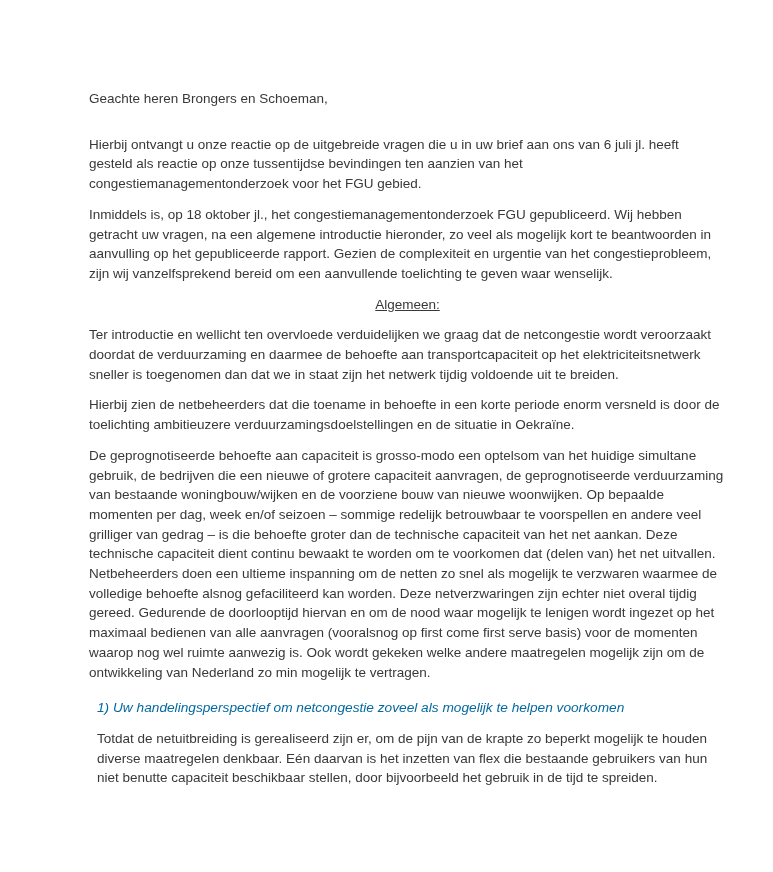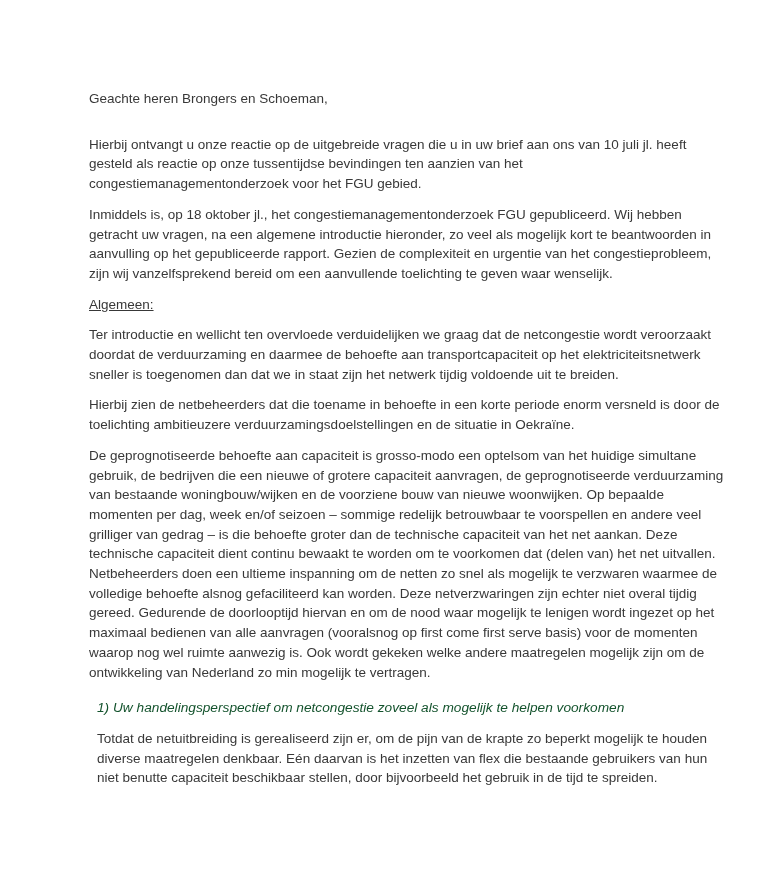--- a/index.html
+++ b/index.html
@@ -31,44 +31,45 @@
   }
   .greeting {
     margin-bottom: 26px !important;
   }
   .section-heading {
     margin: 0 0 11px 0;
     font-size: 13.5px;
     line-height: 19.7px;
     font-weight: 400;
     text-decoration: underline;
+    text-align: center;
   }
   .numbered-heading {
     margin: 16px 0 11px 8px;
     font-size: 13.7px;
     line-height: 19.7px;
     font-style: italic;
     font-weight: 400;
-    color: #14532d;
+    color: #0369a1;
   }
   .indented-block {
     padding-left: 8px;
   }
   .indented-block p {
     margin-bottom: 2px;
   }
 </style>
 </head>
 <body>
 
 <div class="page">
 
   <p class="greeting">Geachte heren Brongers en Schoeman,</p>
 
-  <p>Hierbij ontvangt u onze reactie op de uitgebreide vragen die u in uw brief aan ons van 10 juli jl. heeft gesteld als reactie op onze tussentijdse bevindingen ten aanzien van het congestiemanagementonderzoek voor het FGU gebied.</p>
+  <p>Hierbij ontvangt u onze reactie op de uitgebreide vragen die u in uw brief aan ons van 6 juli jl. heeft gesteld als reactie op onze tussentijdse bevindingen ten aanzien van het congestiemanagementonderzoek voor het FGU gebied.</p>
 
   <p>Inmiddels is, op 18 oktober jl., het congestiemanagementonderzoek FGU gepubliceerd. Wij hebben getracht uw vragen, na een algemene introductie hieronder, zo veel als mogelijk kort te beantwoorden in aanvulling op het gepubliceerde rapport. Gezien de complexiteit en urgentie van het congestieprobleem, zijn wij vanzelfsprekend bereid om een aanvullende toelichting te geven waar wenselijk.</p>
 
   <div class="section-heading">Algemeen:</div>
 
   <p>Ter introductie en wellicht ten overvloede verduidelijken we graag dat de netcongestie wordt veroorzaakt doordat de verduurzaming en daarmee de behoefte aan transportcapaciteit op het elektriciteitsnetwerk sneller is toegenomen dan dat we in staat zijn het netwerk tijdig voldoende uit te breiden.</p>
 
   <p>Hierbij zien de netbeheerders dat die toename in behoefte in een korte periode enorm versneld is door de toelichting ambitieuzere verduurzamingsdoelstellingen en de situatie in Oekraïne.</p>
 
   <p>De geprognotiseerde behoefte aan capaciteit is grosso-modo een optelsom van het huidige simultane gebruik, de bedrijven die een nieuwe of grotere capaciteit aanvragen, de geprognotiseerde verduurzaming van bestaande woningbouw/wijken en de voorziene bouw van nieuwe woonwijken. Op bepaalde momenten per dag, week en/of seizoen – sommige redelijk betrouwbaar te voorspellen en andere veel grilliger van gedrag – is die behoefte groter dan de technische capaciteit van het net aankan. Deze technische capaciteit dient continu bewaakt te worden om te voorkomen dat (delen van) het net uitvallen. Netbeheerders doen een ultieme inspanning om de netten zo snel als mogelijk te verzwaren waarmee de volledige behoefte alsnog gefaciliteerd kan worden. Deze netverzwaringen zijn echter niet overal tijdig gereed. Gedurende de doorlooptijd hiervan en om de nood waar mogelijk te lenigen wordt ingezet op het maximaal bedienen van alle aanvragen (vooralsnog op first come first serve basis) voor de momenten waarop nog wel ruimte aanwezig is. Ook wordt gekeken welke andere maatregelen mogelijk zijn om de ontwikkeling van Nederland zo min mogelijk te vertragen.</p>

